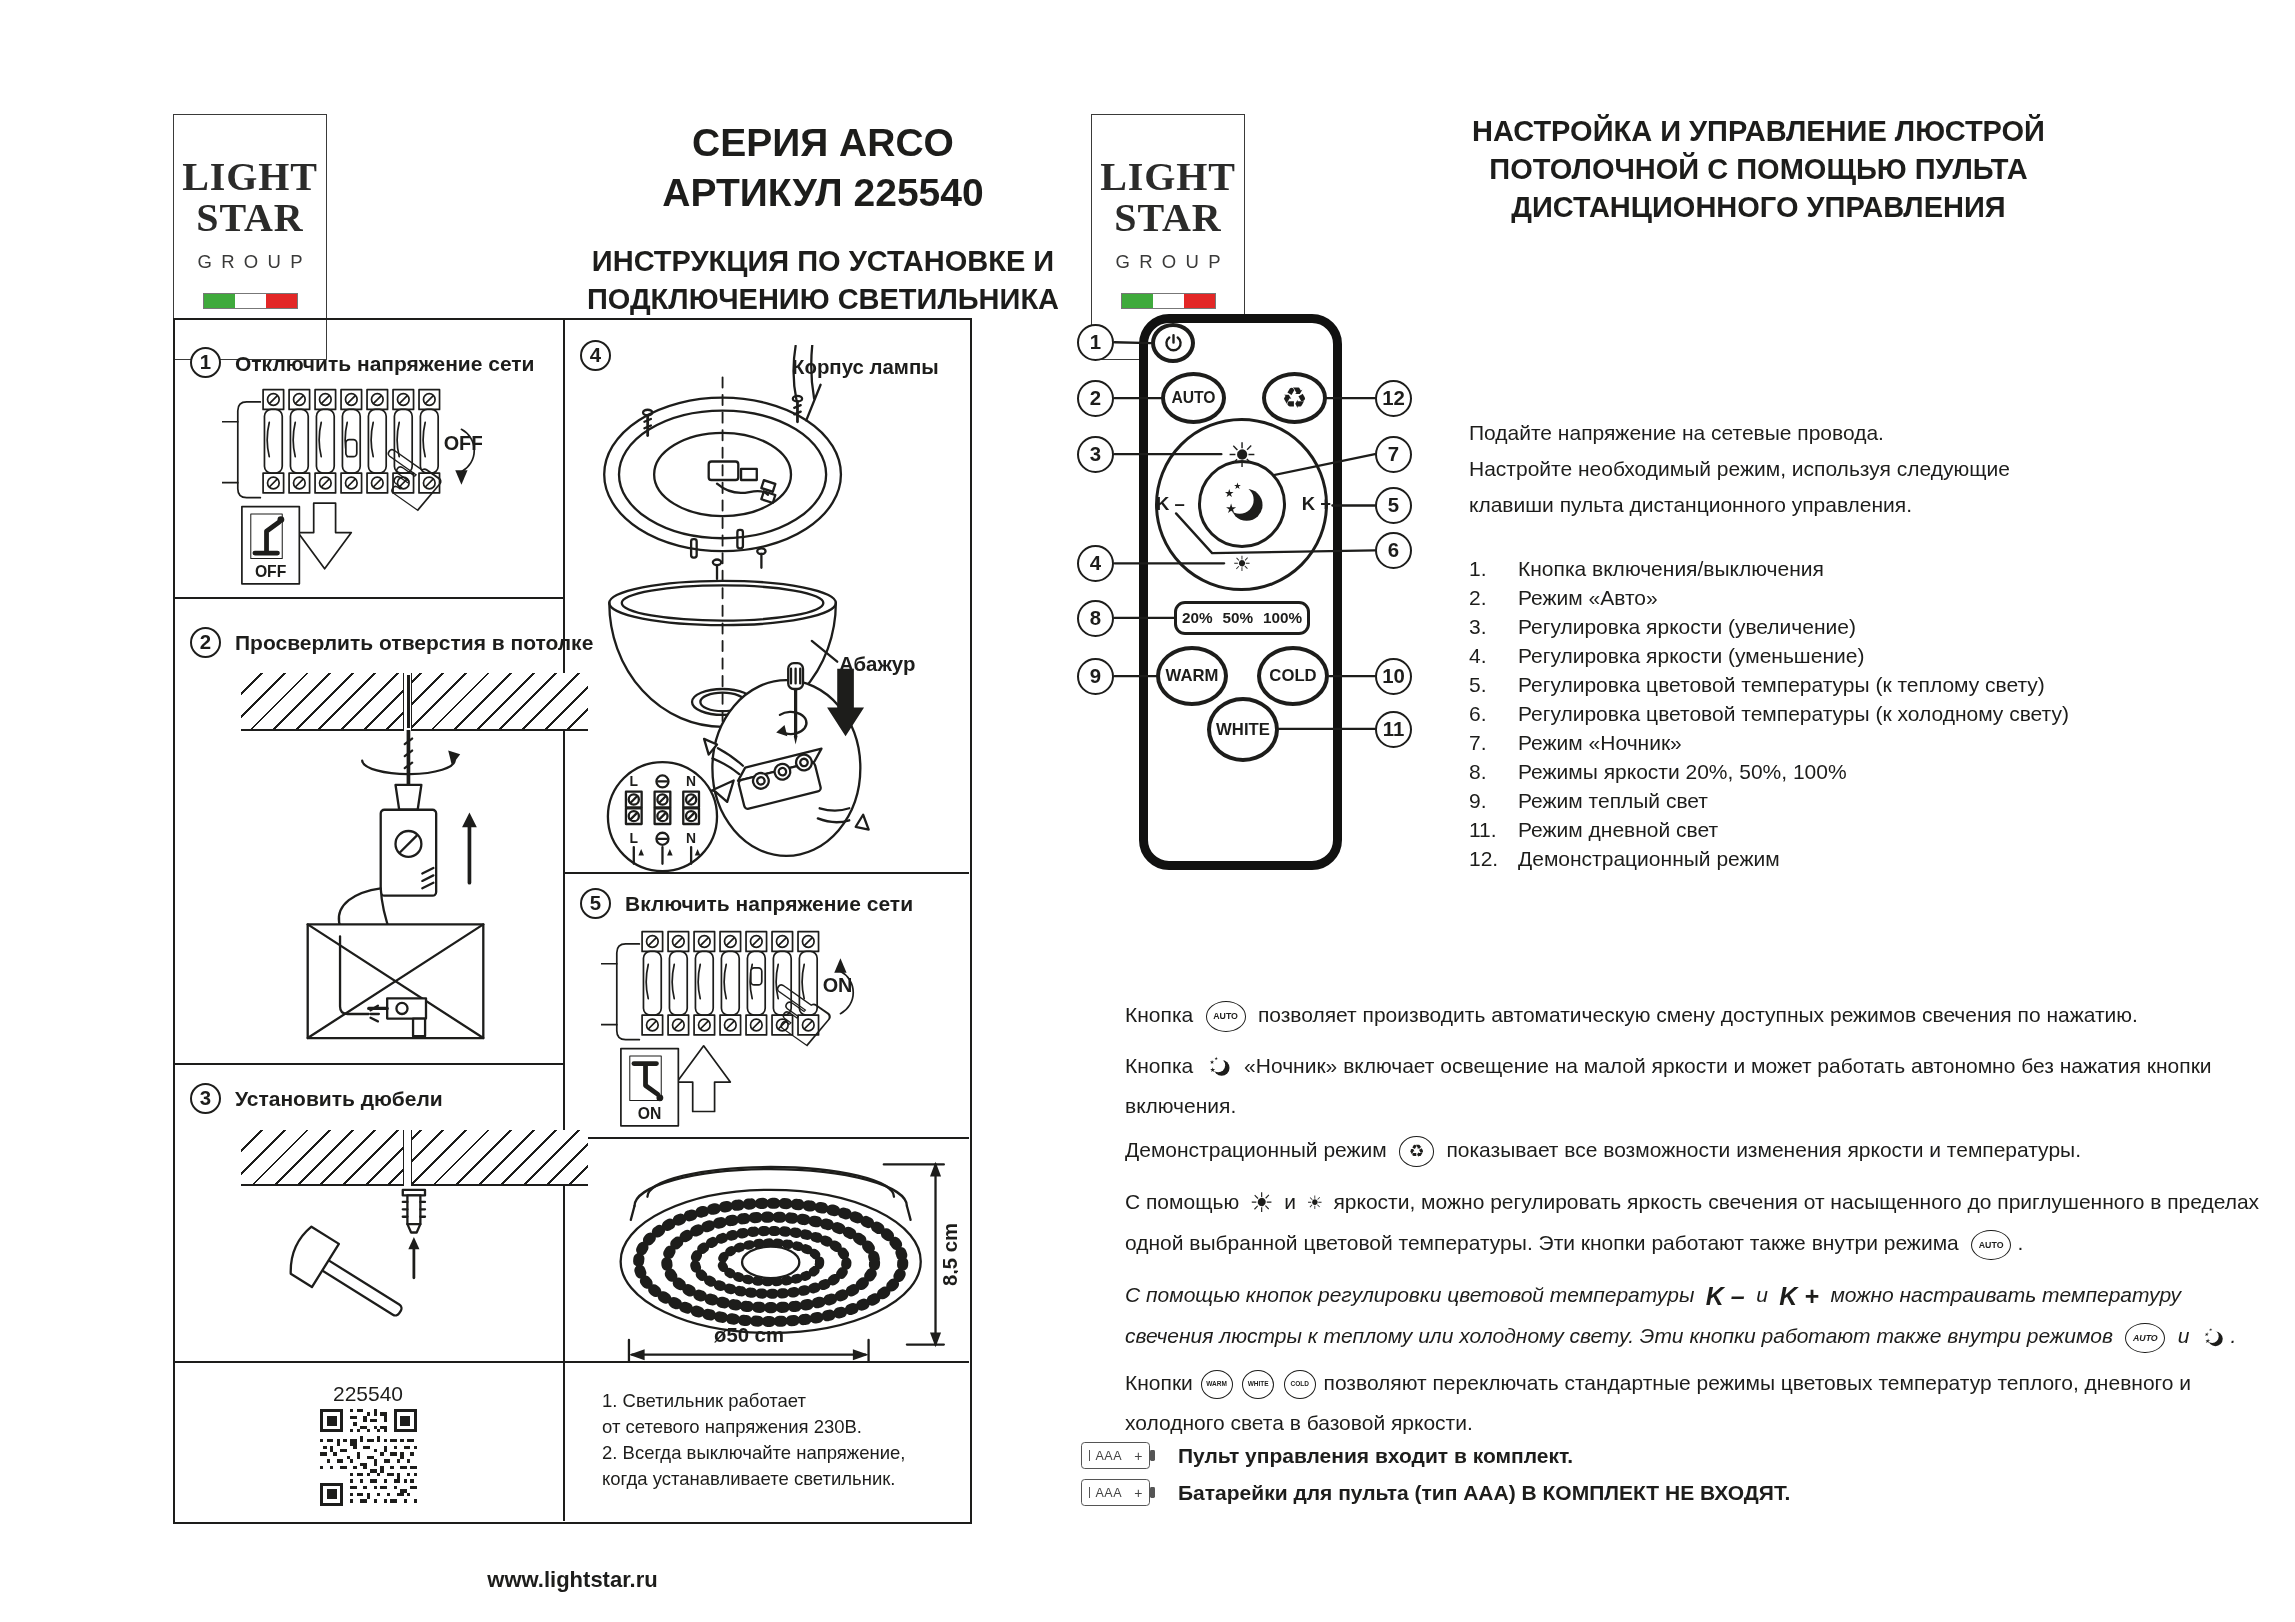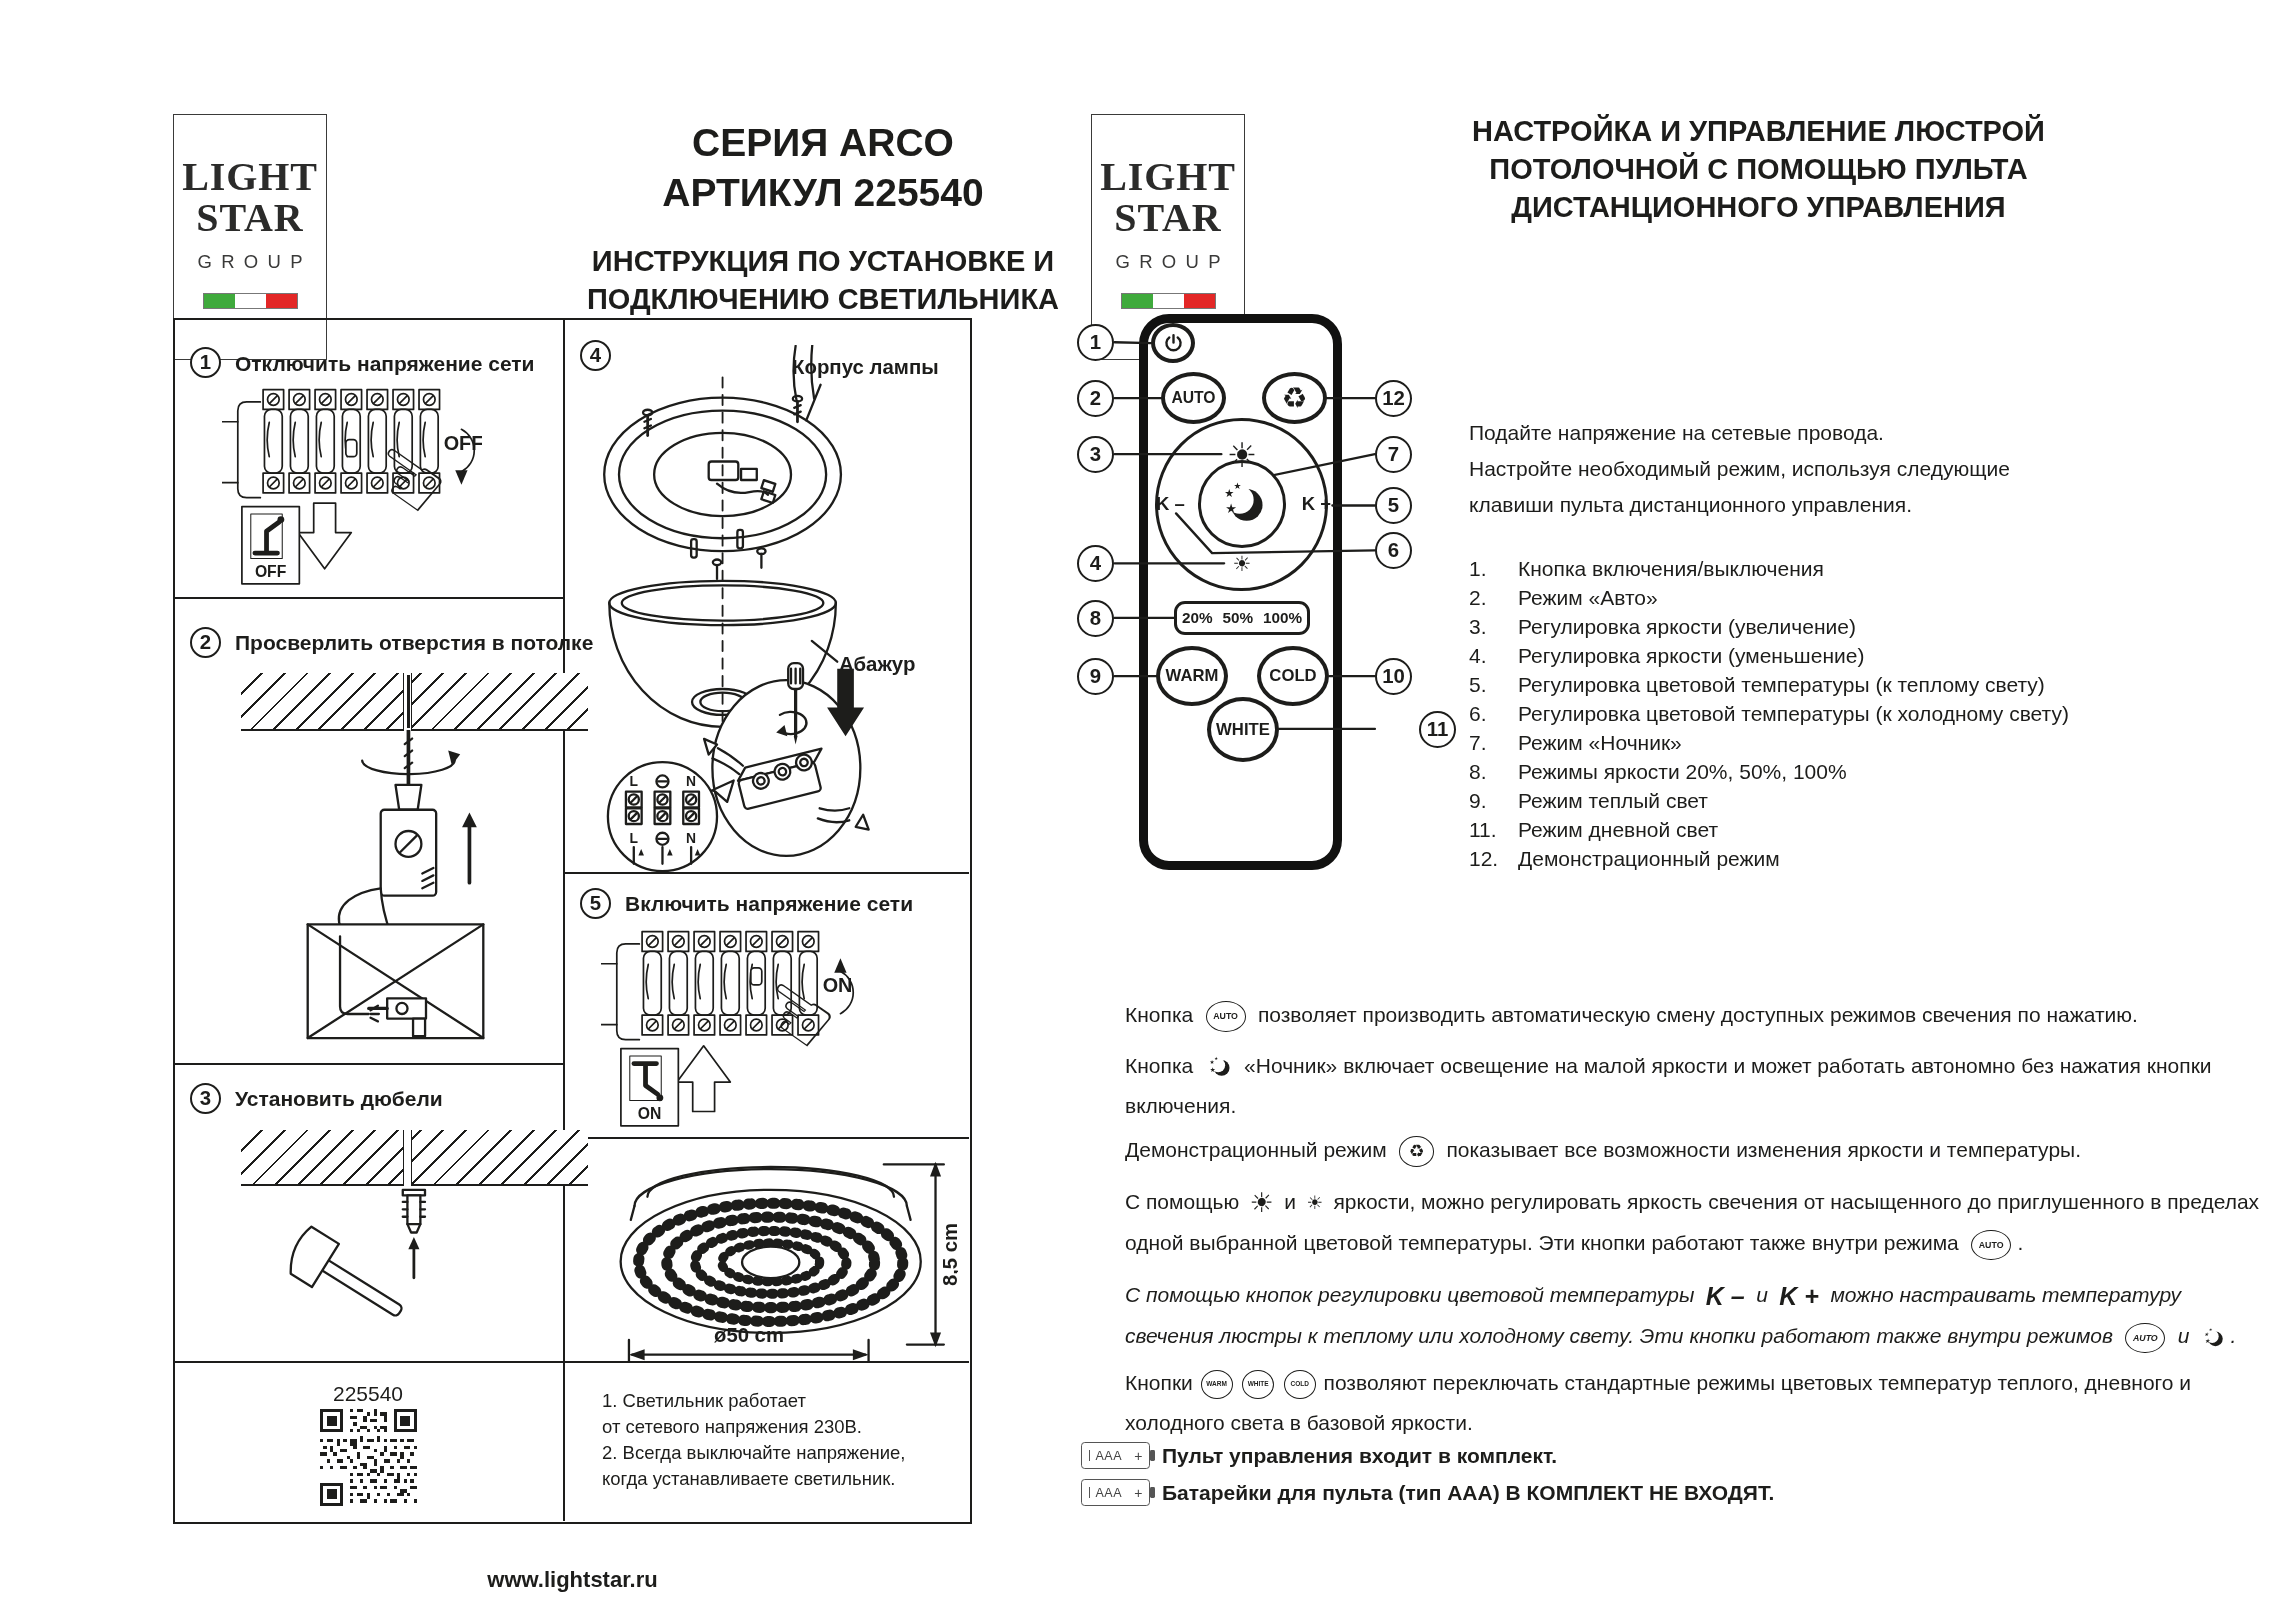--- a/index.html
+++ b/index.html
@@ -73,21 +73,21 @@
   .sun-big-inline   { font-size:27px; vertical-align:middle; margin:0 4.6px; }
   .sun-small-inline { font-size:18.5px; vertical-align:middle; margin:0 4.6px; }
   .k-inline { font-size:25px; font-weight:bold; margin:0 5.6px; vertical-align:middle; }
 
   .battery { position:relative; width:69px; height:27px; border:1.9px solid #555; border-radius:3.7px;
              display:flex; align-items:center; flex:none; padding:0 6.5px; gap:5.6px; background:#fff; }
   .battery::after { content:""; position:absolute; right:-6px; top:7px; width:4.6px; height:11px; background:#555; border-radius:1.4px; }
   .battery .bneg { width:1.4px; height:10.2px; background:#555; }
   .battery .blabel { font-size:12.5px; color:#444; letter-spacing:0.5px; }
   .battery .bplus { margin-left:auto; font-size:14px; color:#444; }
-  .kit-row { position:absolute; left:1081px; display:flex; align-items:center; gap:12px; font-size:21px;justify-content:flex-end; }
+  .kit-row { position:absolute; left:1081px; display:flex; align-items:center; gap:28px; font-size:21px;justify-content:flex-end; }
 </style>
 </head>
 <body>
 
 <div class="abs logo-box" style="left:173px; top:114px;">
   <div class="logo-word">LIGHT</div>
   <div class="logo-word">STAR</div>
   <div class="logo-group">GROUP</div>
   <div class="logo-flag"></div>
 </div>
@@ -433,21 +433,21 @@
 <div class="callout" style="left:1077px; top:380px;">2</div>
 <div class="callout" style="left:1077px; top:436px;">3</div>
 <div class="callout" style="left:1077px; top:545px;">4</div>
 <div class="callout" style="left:1077px; top:600px;">8</div>
 <div class="callout" style="left:1077px; top:658px;">9</div>
 <div class="callout" style="left:1375px; top:380px;">12</div>
 <div class="callout" style="left:1375px; top:436px;">7</div>
 <div class="callout" style="left:1375px; top:487px;">5</div>
 <div class="callout" style="left:1375px; top:532px;">6</div>
 <div class="callout" style="left:1375px; top:658px;">10</div>
-<div class="callout" style="left:1375px; top:711px;margin-left:44px;">11</div>
+<div class="callout" style="left:1375px; top:711px;">11</div>
 
 <div class="rbtn" style="left:1151px; top:323px; width:44px; height:40px;">
   <svg width="21" height="21" viewBox="0 0 40 40" style="stroke:#1d1d1b; fill:none; stroke-width:4.5; stroke-linecap:round;">
     <line x1="20" y1="4" x2="20" y2="18"></line>
     <path d="M12,8.5 a13.5,13.5 0 1 0 16,0"></path>
   </svg>
 </div>
 <div class="rbtn" style="left:1161px; top:372px; width:65px; height:52px; font-size:15.7px;">AUTO</div>
 <div class="rbtn" style="left:1262px; top:372px; width:65px; height:52px; font-size:29px; font-weight:normal;">
     <span>♻</span>

